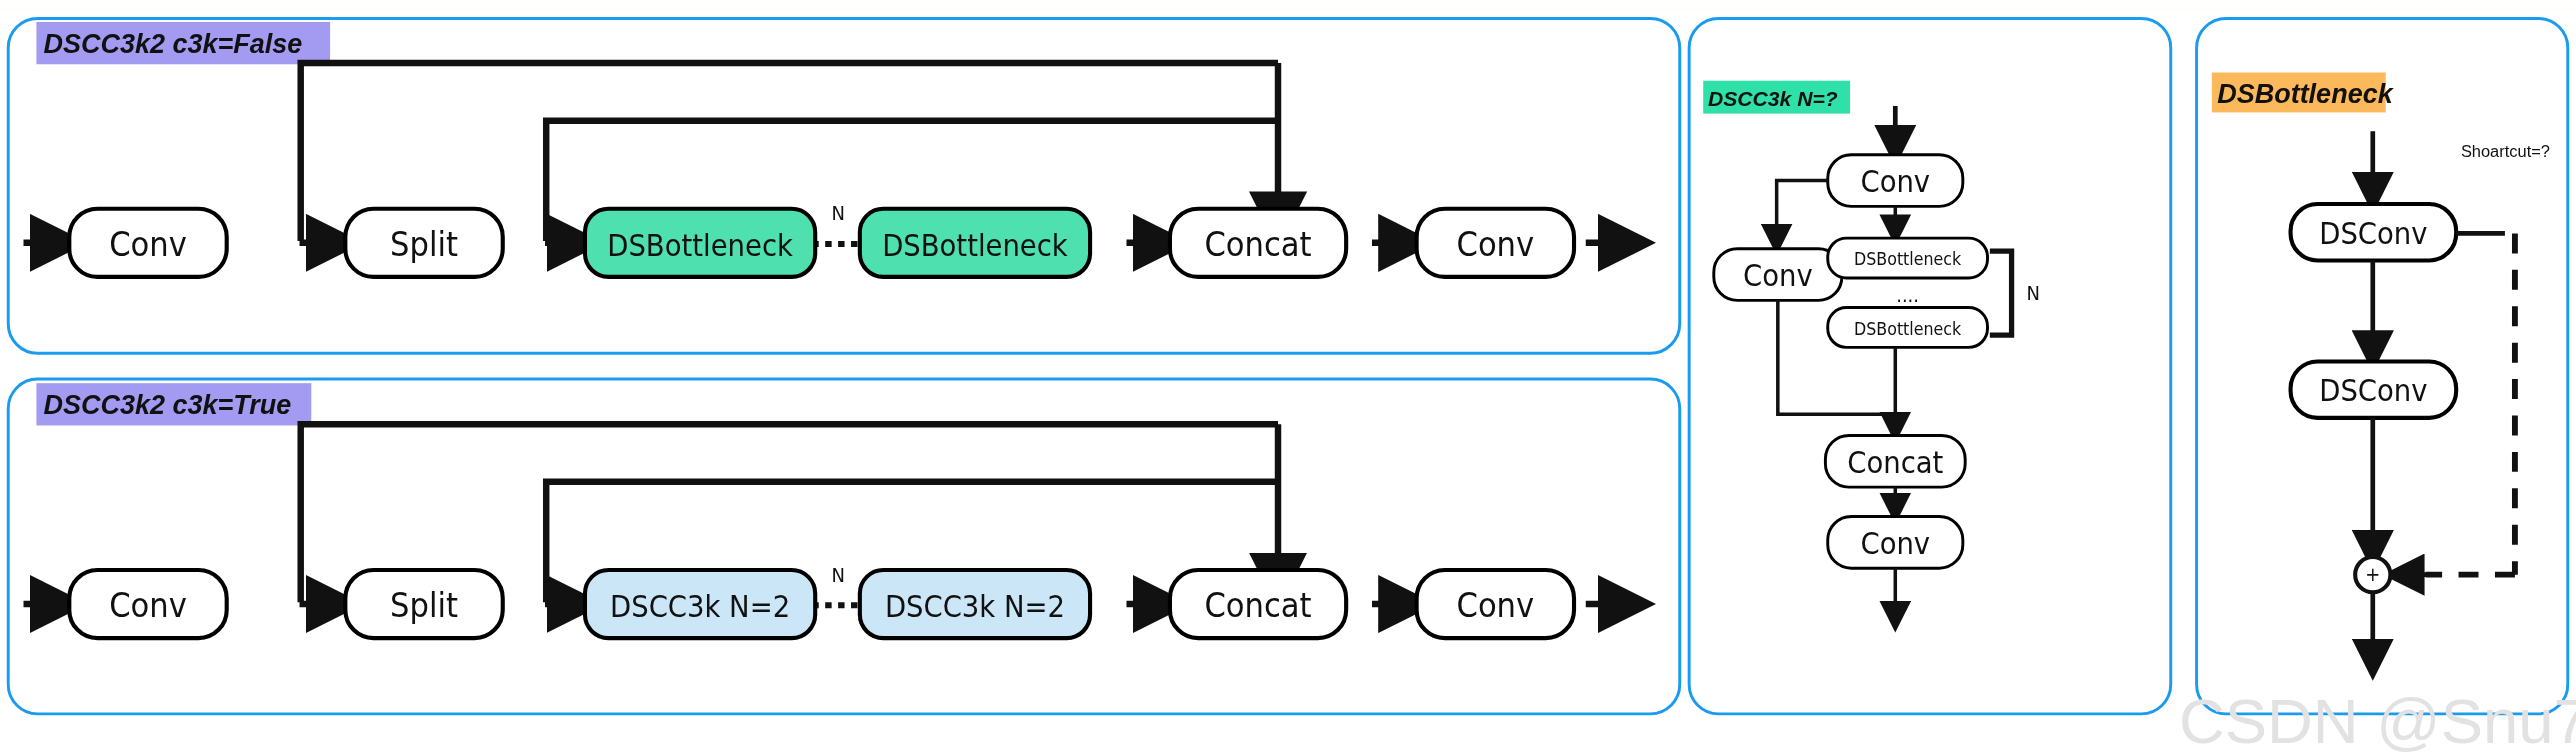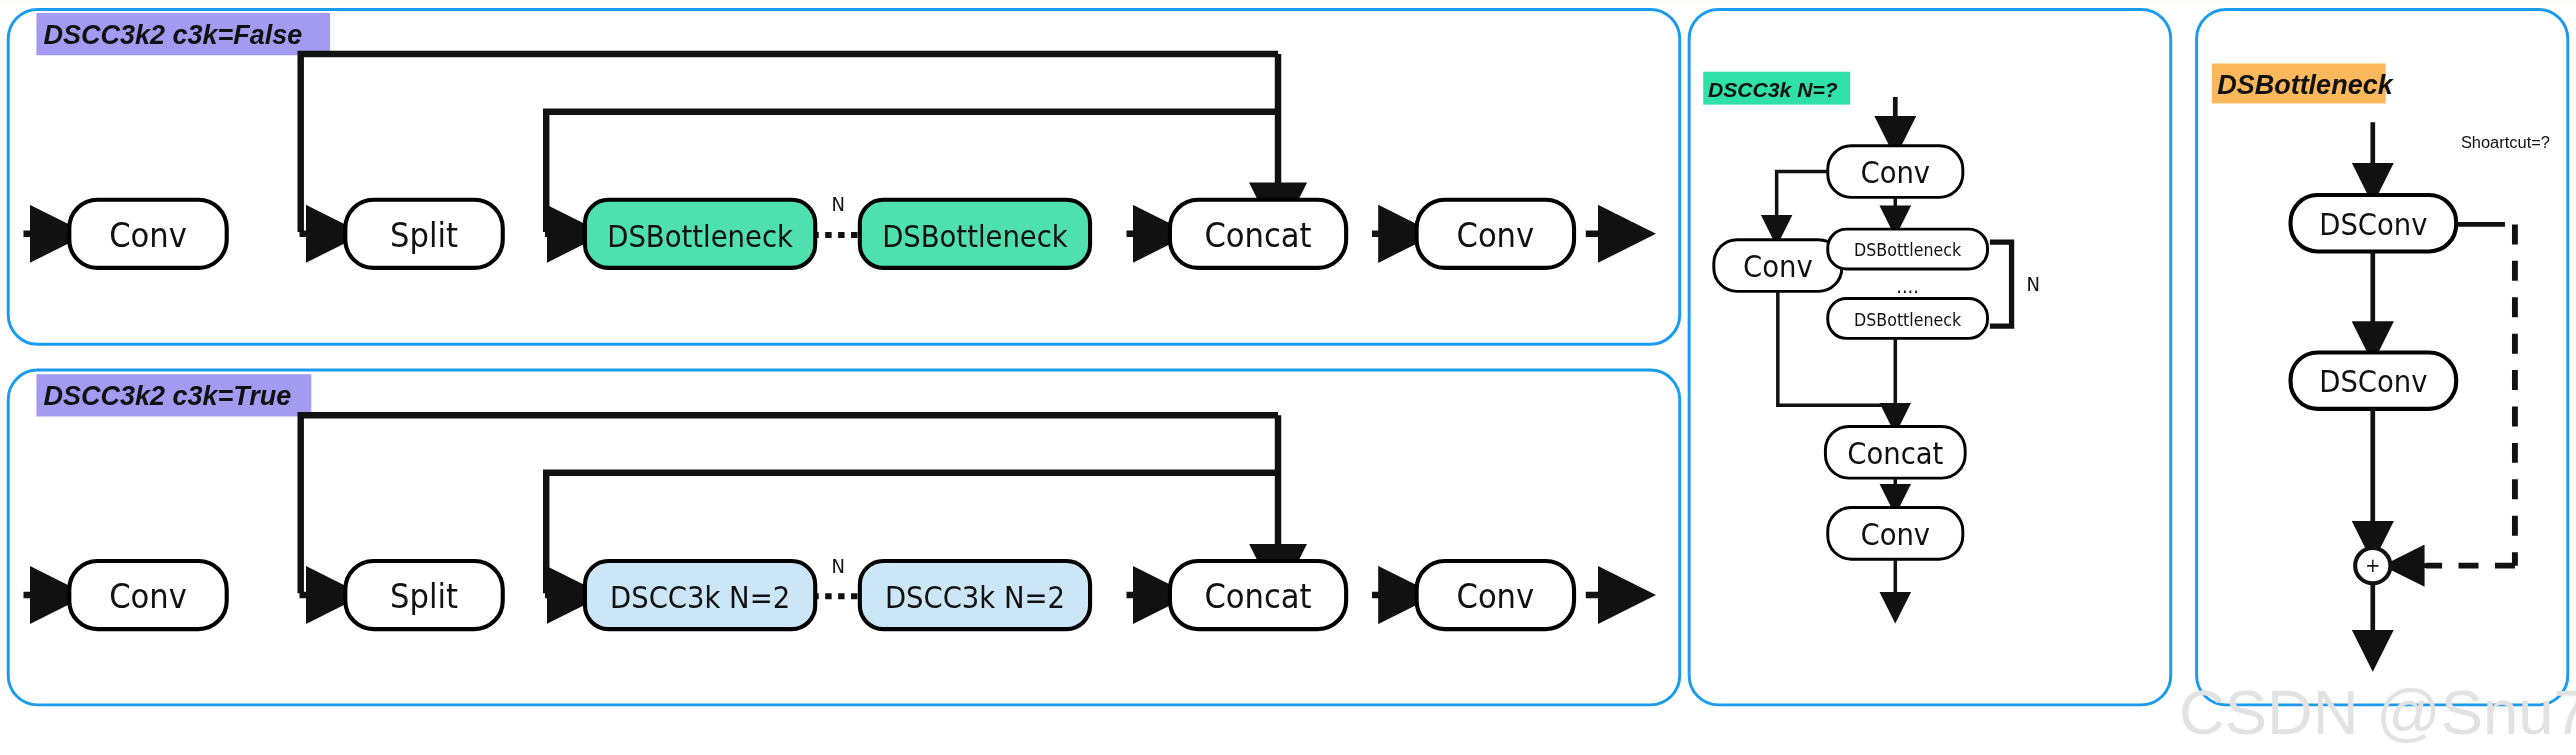--- a/index.html
+++ b/index.html
@@ -1,17 +1,17 @@
 <!DOCTYPE html>
 <html style="font-size:9.4px"><head>
 <meta charset="utf-8">
 <style>
   html,body{margin:0;padding:0;background:#ffffff;}
   body{width:2576px;height:756px;overflow:hidden;font-family:"Liberation Sans",sans-serif;}
-  #stage{position:relative;width:2576px;height:625px;background:#eab308;}
+  #stage{position:relative;width:2576px;height:625px;background:#eab308;margin-top:9px;}
   svg{display:block;}
   .panel-border{fill:none;stroke:#1a9bf0;stroke-width:5;}
   .node-rect{fill:#ffffff;stroke:#000000;stroke-width:7;}
   .node-rect.thin{stroke-width:5;}
   .node-rect.teal{fill:#4fe0b0;}
   .node-rect.blue{fill:#cbe7f7;}
   .nlabel{font-family:"DejaVu Sans Condensed","Liberation Sans",sans-serif;
           fill:#111;text-anchor:middle;dominant-baseline:central;}
   .lbl-lg{font-size:58px;}
   .lbl-md{font-size:52px;}

